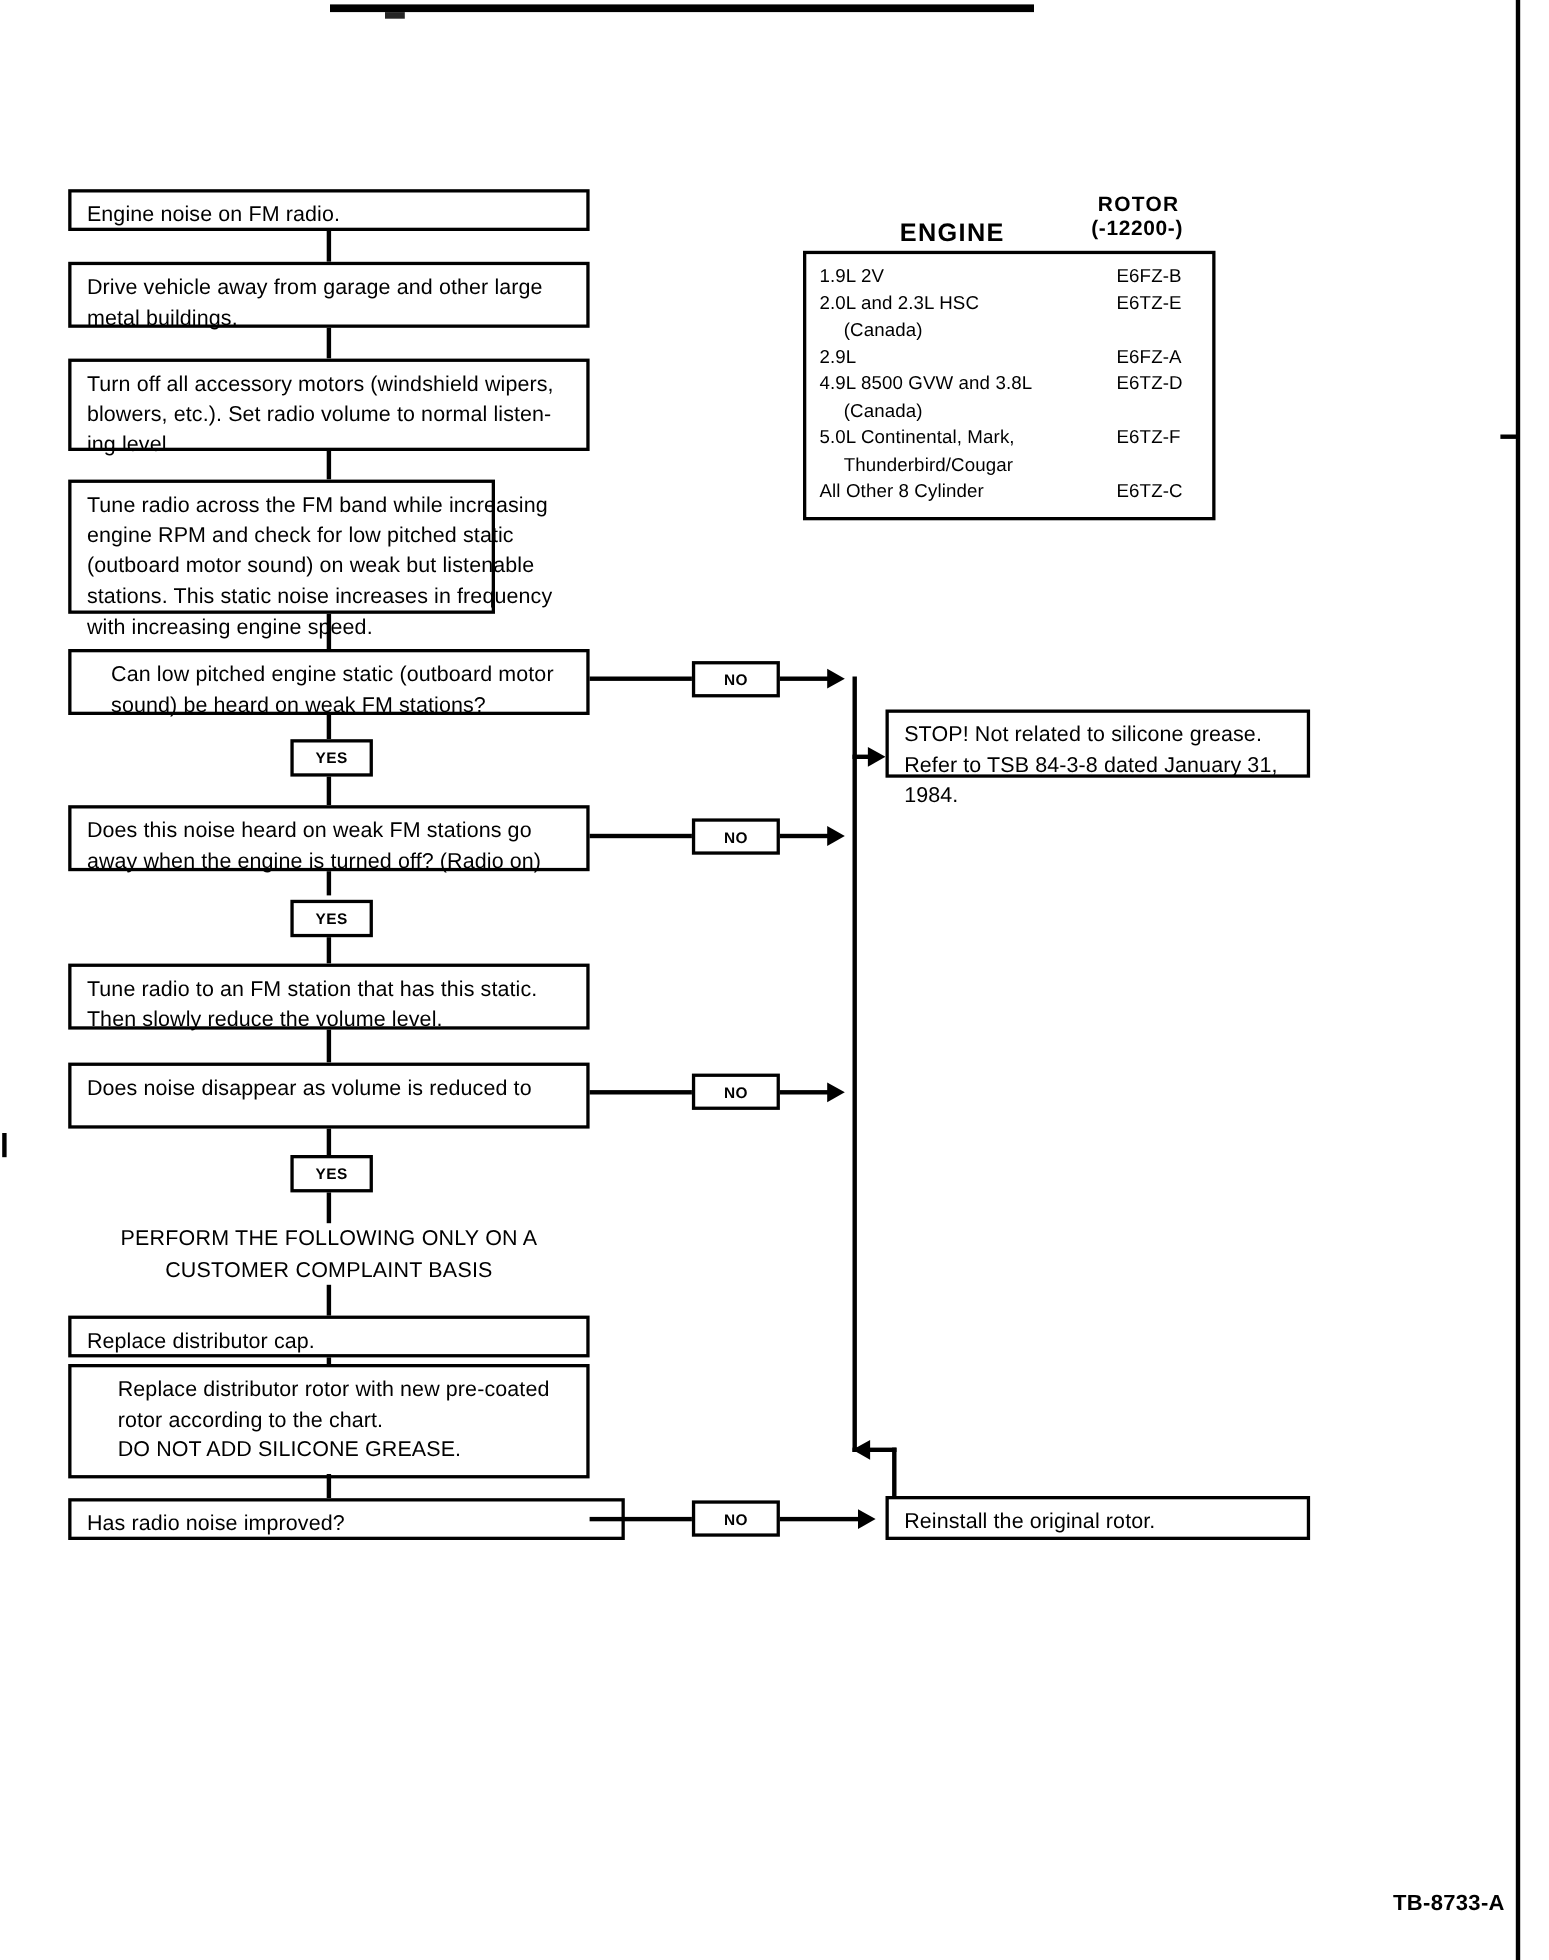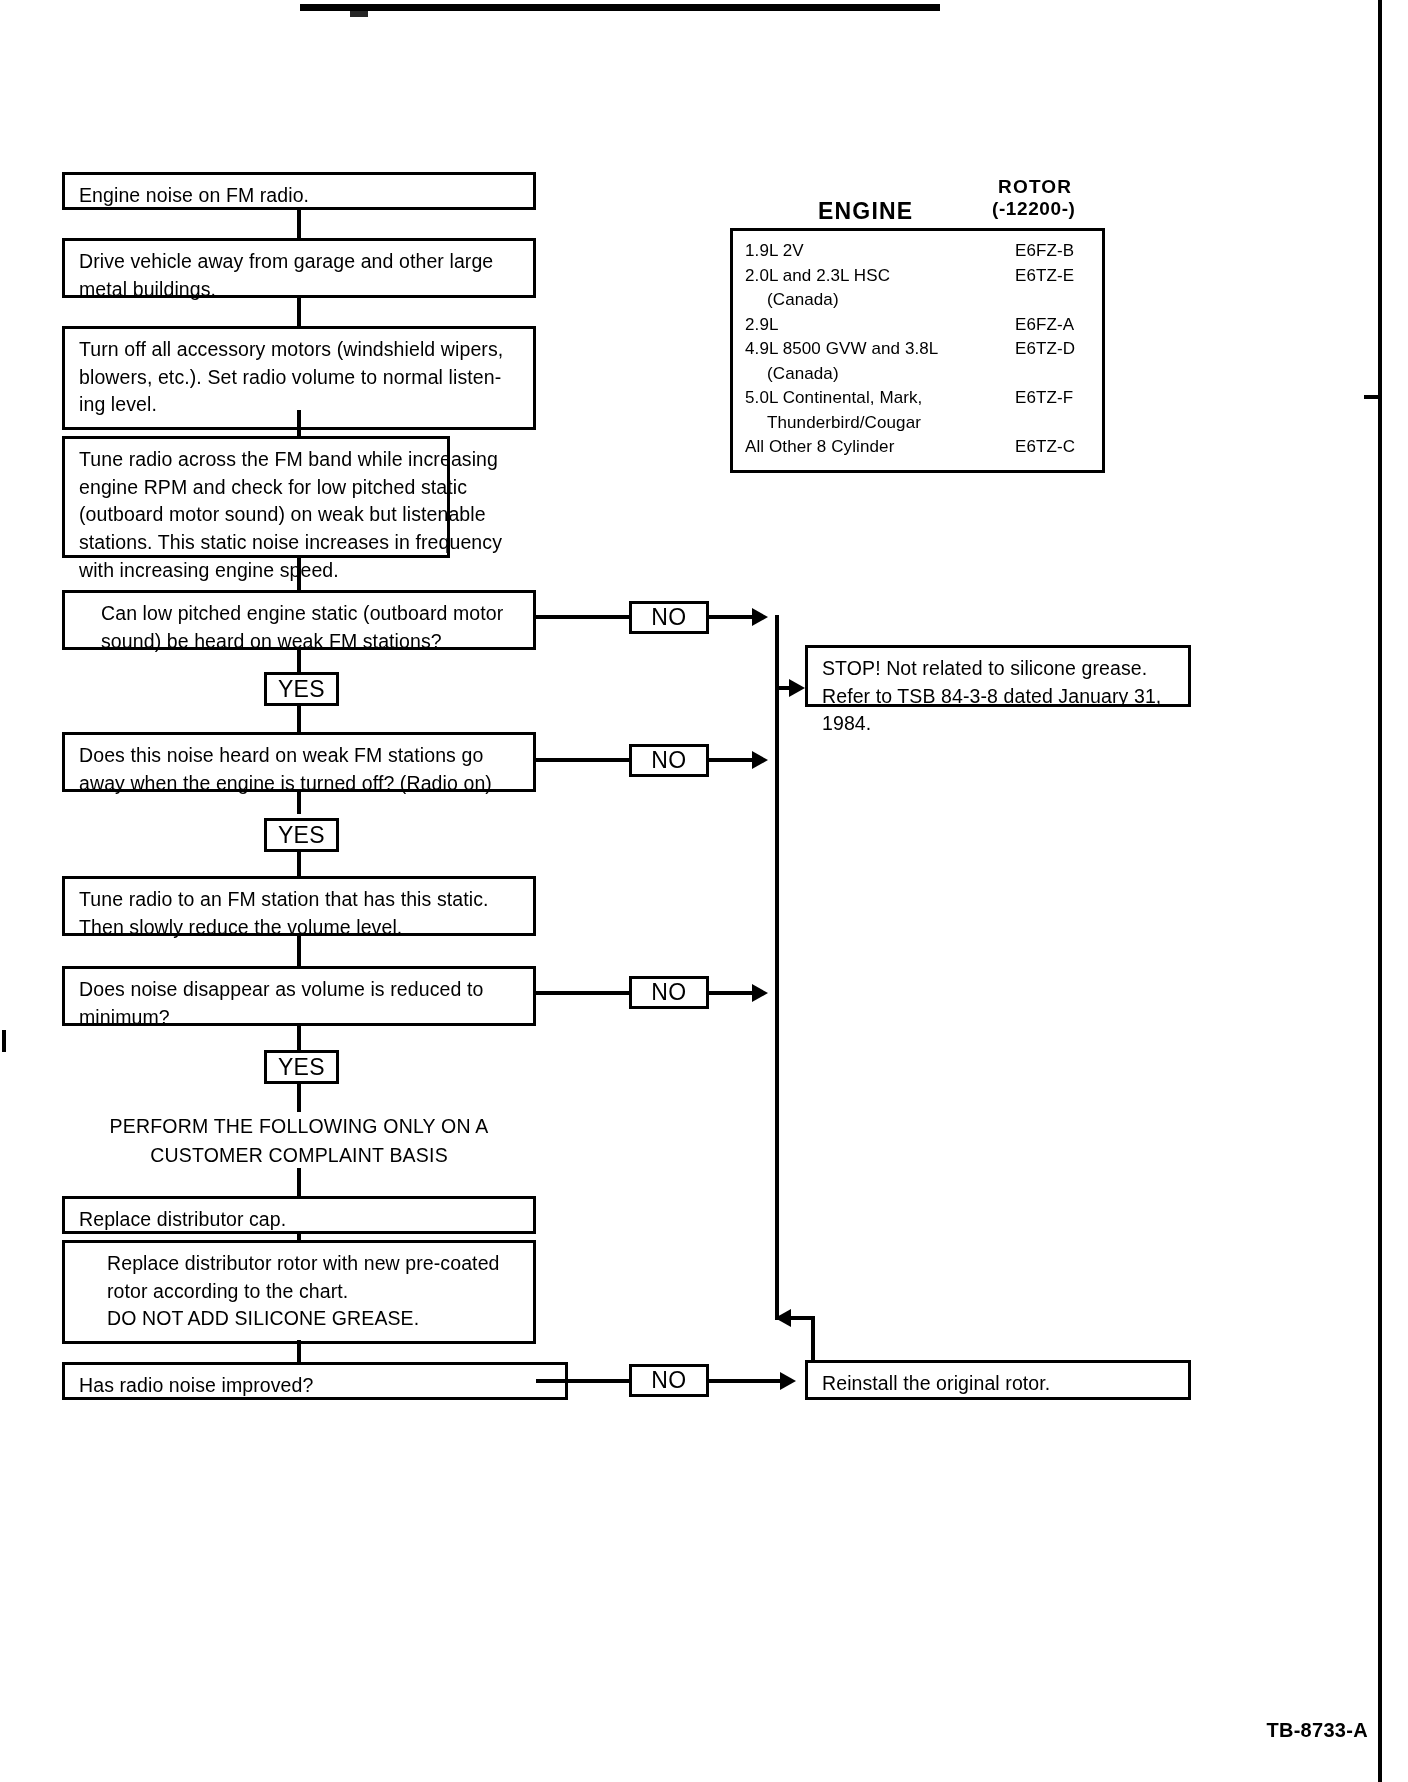--- a/index.html
+++ b/index.html
@@ -80,22 +80,22 @@
   .fbox .ln { display: block; white-space: nowrap; }
   .fbox .ln.sp { text-align: justify; }
   .fbox .ctr { display: block; text-align: center; }
 
   
   .tag {
     position: absolute;
     box-sizing: border-box;
     border: 3px solid #000;
     background: #fff;
-    font-size: 23px;
-    font-weight: 400;
+    font-size: 14px;
+    font-weight: 700;
     display: flex;
     align-items: center;
     justify-content: center;
     letter-spacing: .4px;
   }
 
   
   .vline {
     position: absolute;
     width: 4px;
@@ -216,21 +216,21 @@
     <span class="ln">Engine noise on FM radio.</span>
   </div>
   <div class="vline" style="left:297px; top:210px; height:28px;"></div>
 
   <div class="fbox" style="left:62px; top:238px; width:474px; height:60px;">
     <span class="ln">Drive vehicle away from garage and other large</span>
     <span class="ln">metal buildings.</span>
   </div>
   <div class="vline" style="left:297px; top:298px; height:28px;"></div>
 
-  <div class="fbox" style="left:62px; top:326px; width:474px; height:104px;">
+  <div class="fbox" style="left:62px; top:326px; width:474px; height:84px;">
     <span class="ln">Turn off all accessory motors (windshield wipers,</span>
     <span class="ln">blowers, etc.). Set radio volume to normal listen-</span>
     <span class="ln">ing level.</span>
   </div>
   <div class="vline" style="left:297px; top:410px; height:26px;"></div>
 
   <div class="fbox just" style="left:62px; top:436px; width:388px; height:122px;">
     <span class="ln sp">Tune radio across the FM band while increasing</span>
     <span class="ln sp">engine RPM and check for low pitched static</span>
     <span class="ln sp">(outboard motor sound) on weak but listenable</span>
@@ -268,21 +268,20 @@
   <div class="vline" style="left:297px; top:852px; height:24px;"></div>
 
   <div class="fbox" style="left:62px; top:876px; width:474px; height:60px;">
     <span class="ln">Tune radio to an FM station that has this static.</span>
     <span class="ln">Then slowly reduce the volume level.</span>
   </div>
   <div class="vline" style="left:297px; top:936px; height:30px;"></div>
 
   <div class="fbox just" style="left:62px; top:966px; width:474px; height:60px;">
     <span class="ln sp">Does noise disappear as volume is reduced to</span>
-    <span class="ln">minimum?</span>
   </div>
 
   <div class="hline" style="left:536px; top:991px; width:100px;"></div>
   <div class="tag" style="left:629px; top:976px; width:80px; height:33px;">NO</div>
   <div class="hline" style="left:709px; top:991px; width:50px;"></div>
   <div class="arrow-r" style="left:752px; top:984px;"></div>
 
   <div class="vline" style="left:297px; top:1026px; height:24px;"></div>
   <div class="tag" style="left:264px; top:1050px; width:75px; height:34px;">YES</div>
   <div class="vline" style="left:297px; top:1084px; height:28px;"></div>

